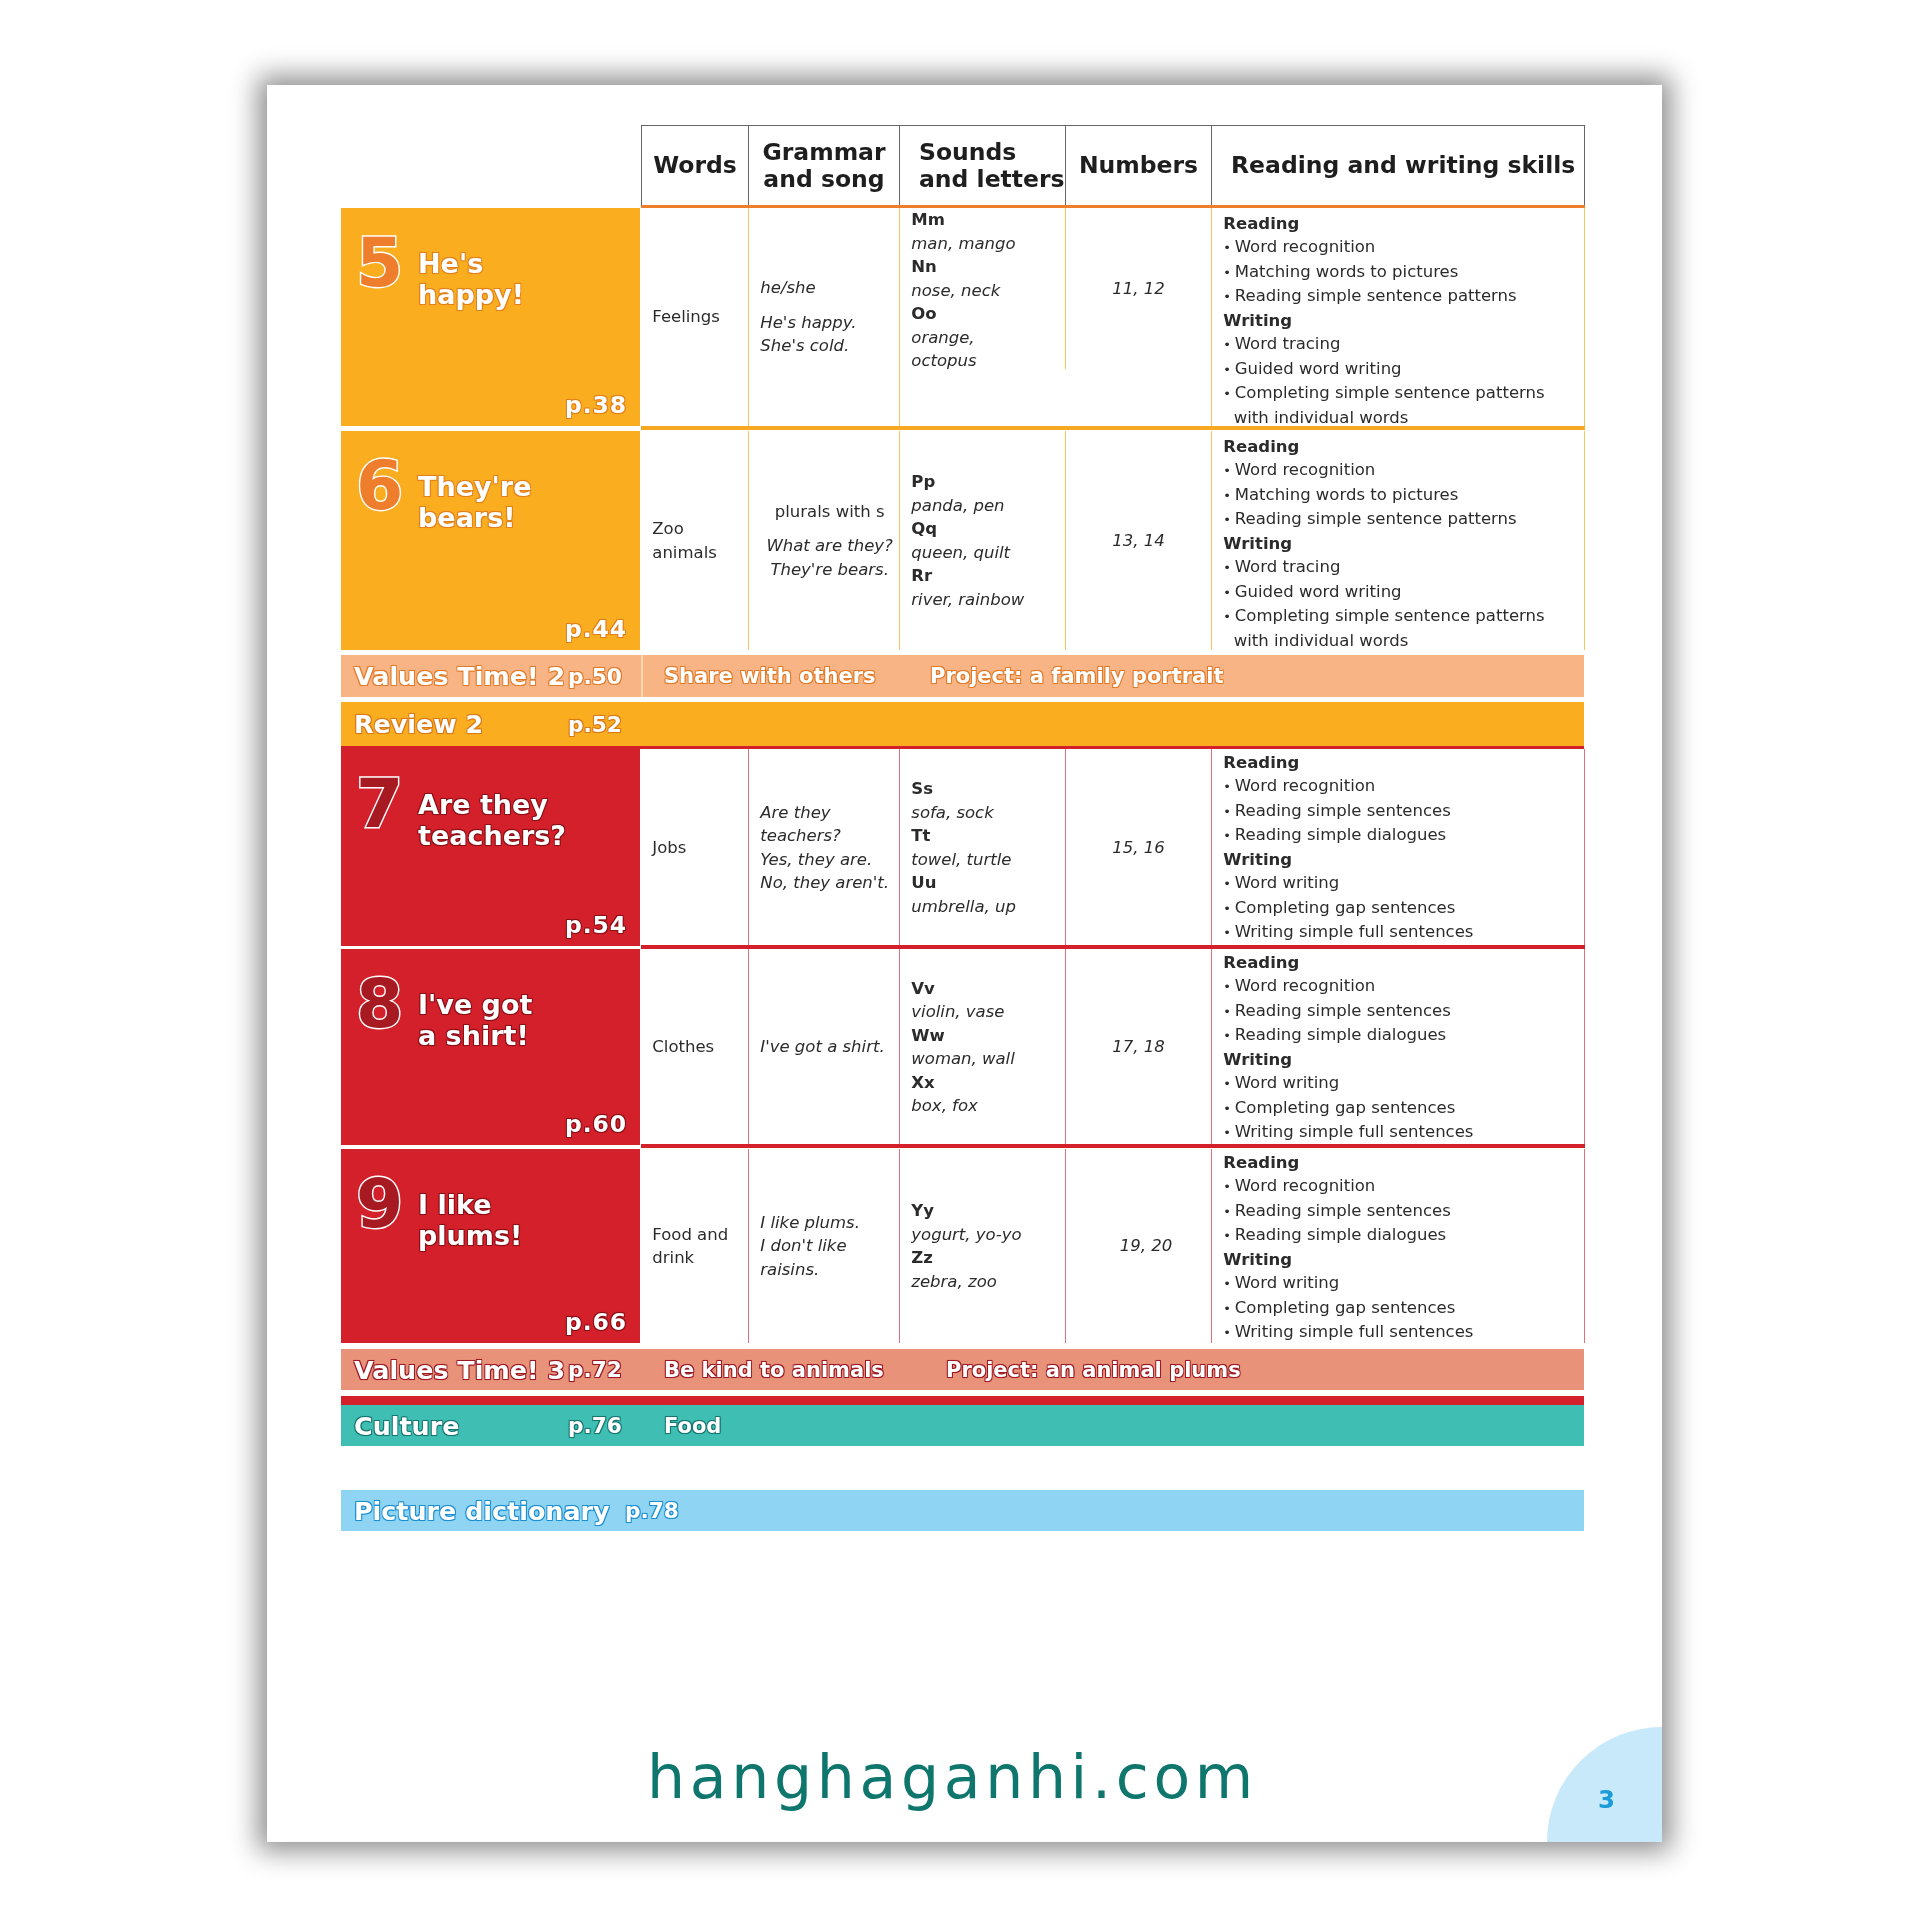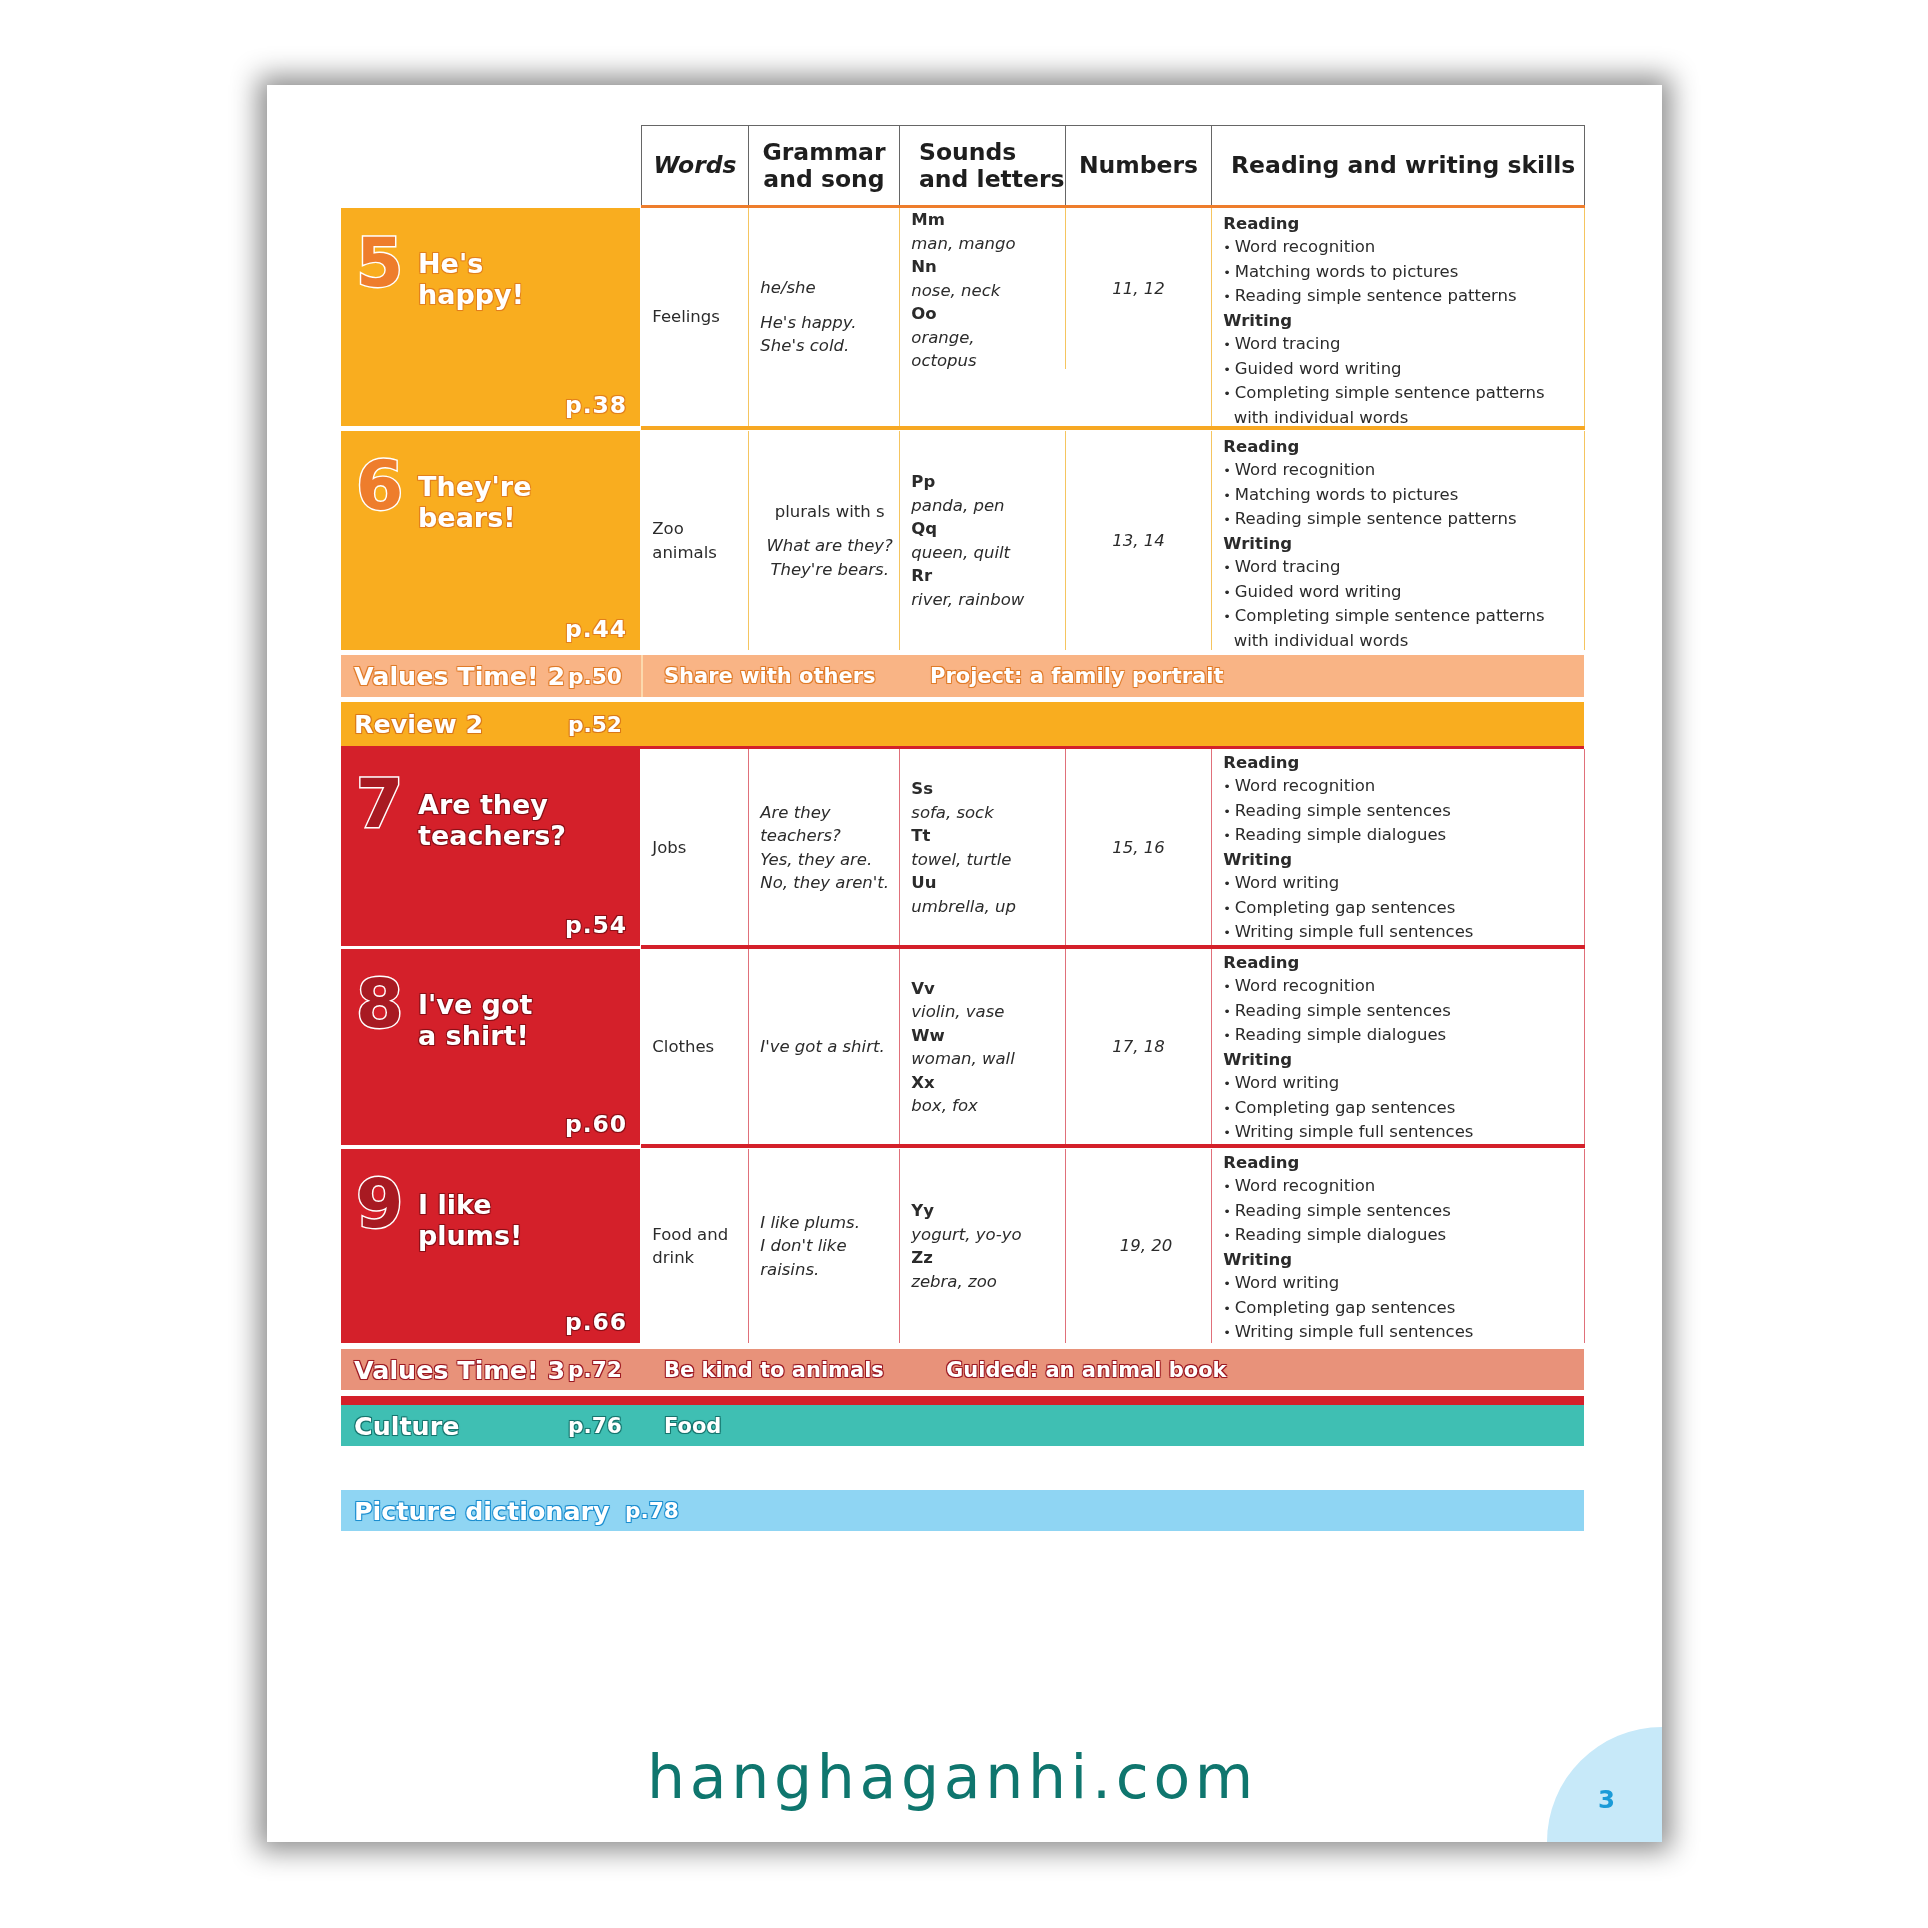--- a/index.html
+++ b/index.html
@@ -85,21 +85,21 @@
 
   .watermark { position:absolute; left:380px; top:1657px; font-family:"DejaVu Sans", sans-serif; font-size:60px; letter-spacing:4.7px; color:#0f766e; }
   .corner { position:absolute; left:1280px; top:1642px; width:230px; height:230px; border-radius:50%; background:#c7e9f9; }
   .pagenum { position:absolute; left:1331px; top:1700px; font-family:"DejaVu Sans", sans-serif; font-weight:bold; font-size:24.5px; color:#1b9bd8; }
 </style>
 </head>
 <body>
 
 <div class="page">
 
-  <div class="abs hdr" style="left:374px; width:107px;font-style:italic;">
+  <div class="abs hdr" style="left:374px; width:107px;">
       <span>Words</span>
     </div>
   <div class="abs hdr" style="left:481px; width:151px; flex-direction:column;">
       <span>Grammar</span>
       <span>and song</span>
     </div>
   <div class="abs hdr leftish" style="left:632px; width:166px; flex-direction:column; align-items:flex-start; justify-content:center;">
       <span>Sounds</span>
       <span>and letters</span>
     </div>
@@ -319,21 +319,21 @@
     <div class="skill-h">Writing</div>
     <div class="bullet">Word writing</div>
     <div class="bullet">Completing gap sentences</div>
     <div class="bullet">Writing simple full sentences</div>
   </div>
 
   <div class="abs band values3" style="top:1264px; height:41px;">
     <span class="lbl">Values Time! 3</span>
     <span class="bpg">p.72</span>
     <span class="t1" style="left:323px;">Be kind to animals</span>
-    <span class="t1" style="left:605px;">Guided: an animal book</span>
+    <span class="t1" style="left:605px;">Project: an animal plums</span>
   </div>
 
   <div class="abs band review3" style="top:1311px; height:41px;">
     <span class="lbl">Review 3</span>
     <span class="bpg">p.74</span>
   </div>
 
   <div class="abs band culture" style="top:1320px; height:41px;padding-left:44px;">
     <span class="lbl">Culture</span>
     <span class="bpg">p.76</span>

